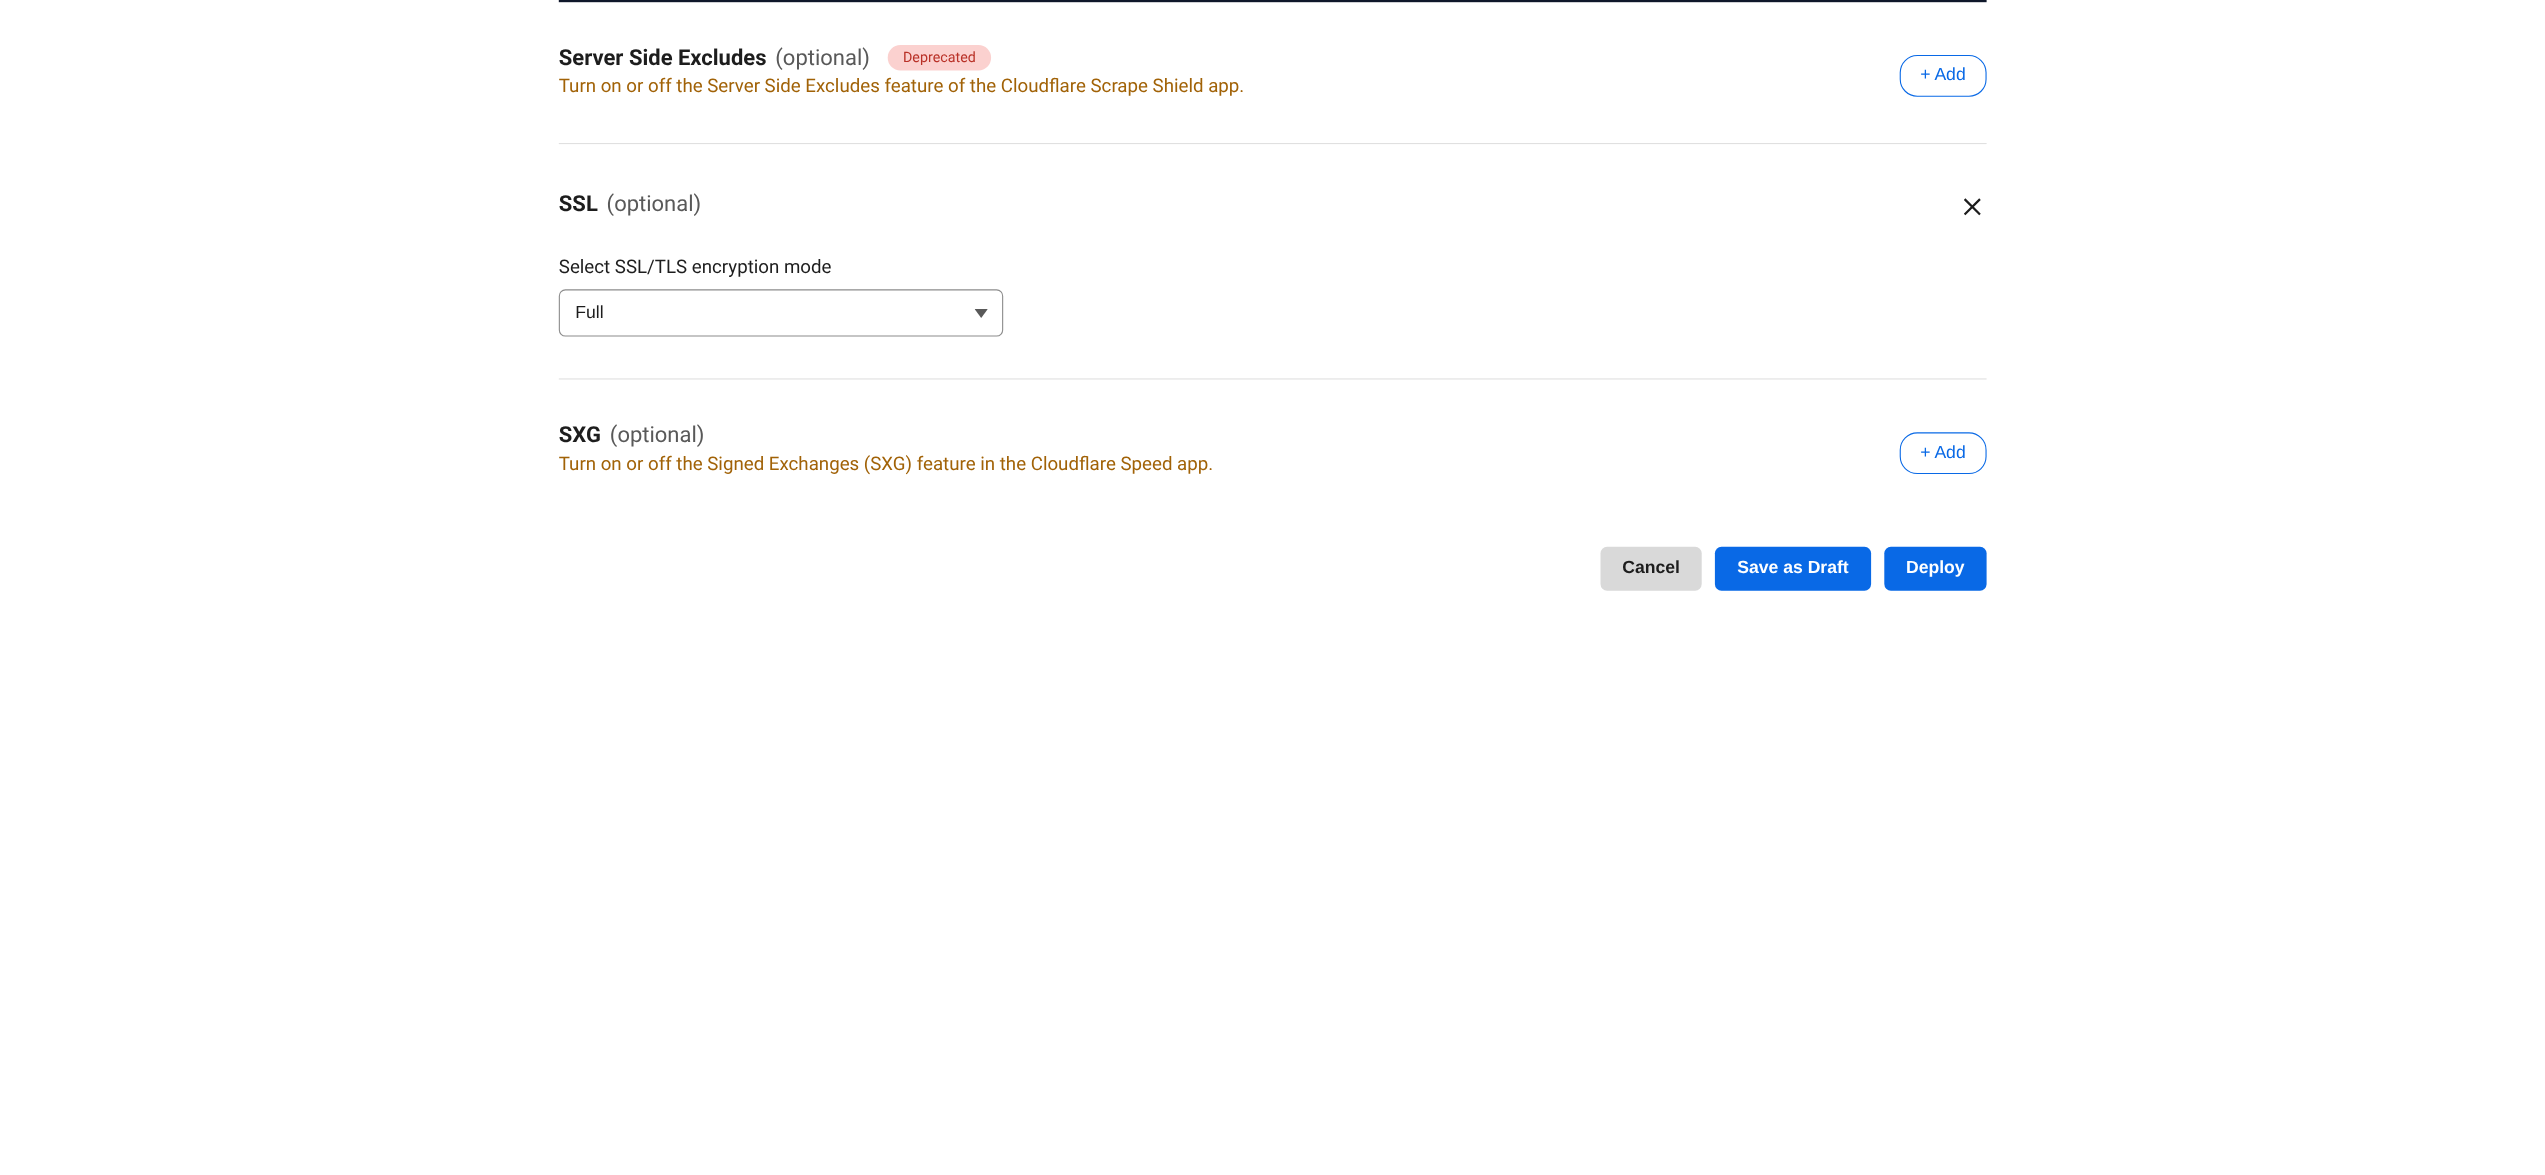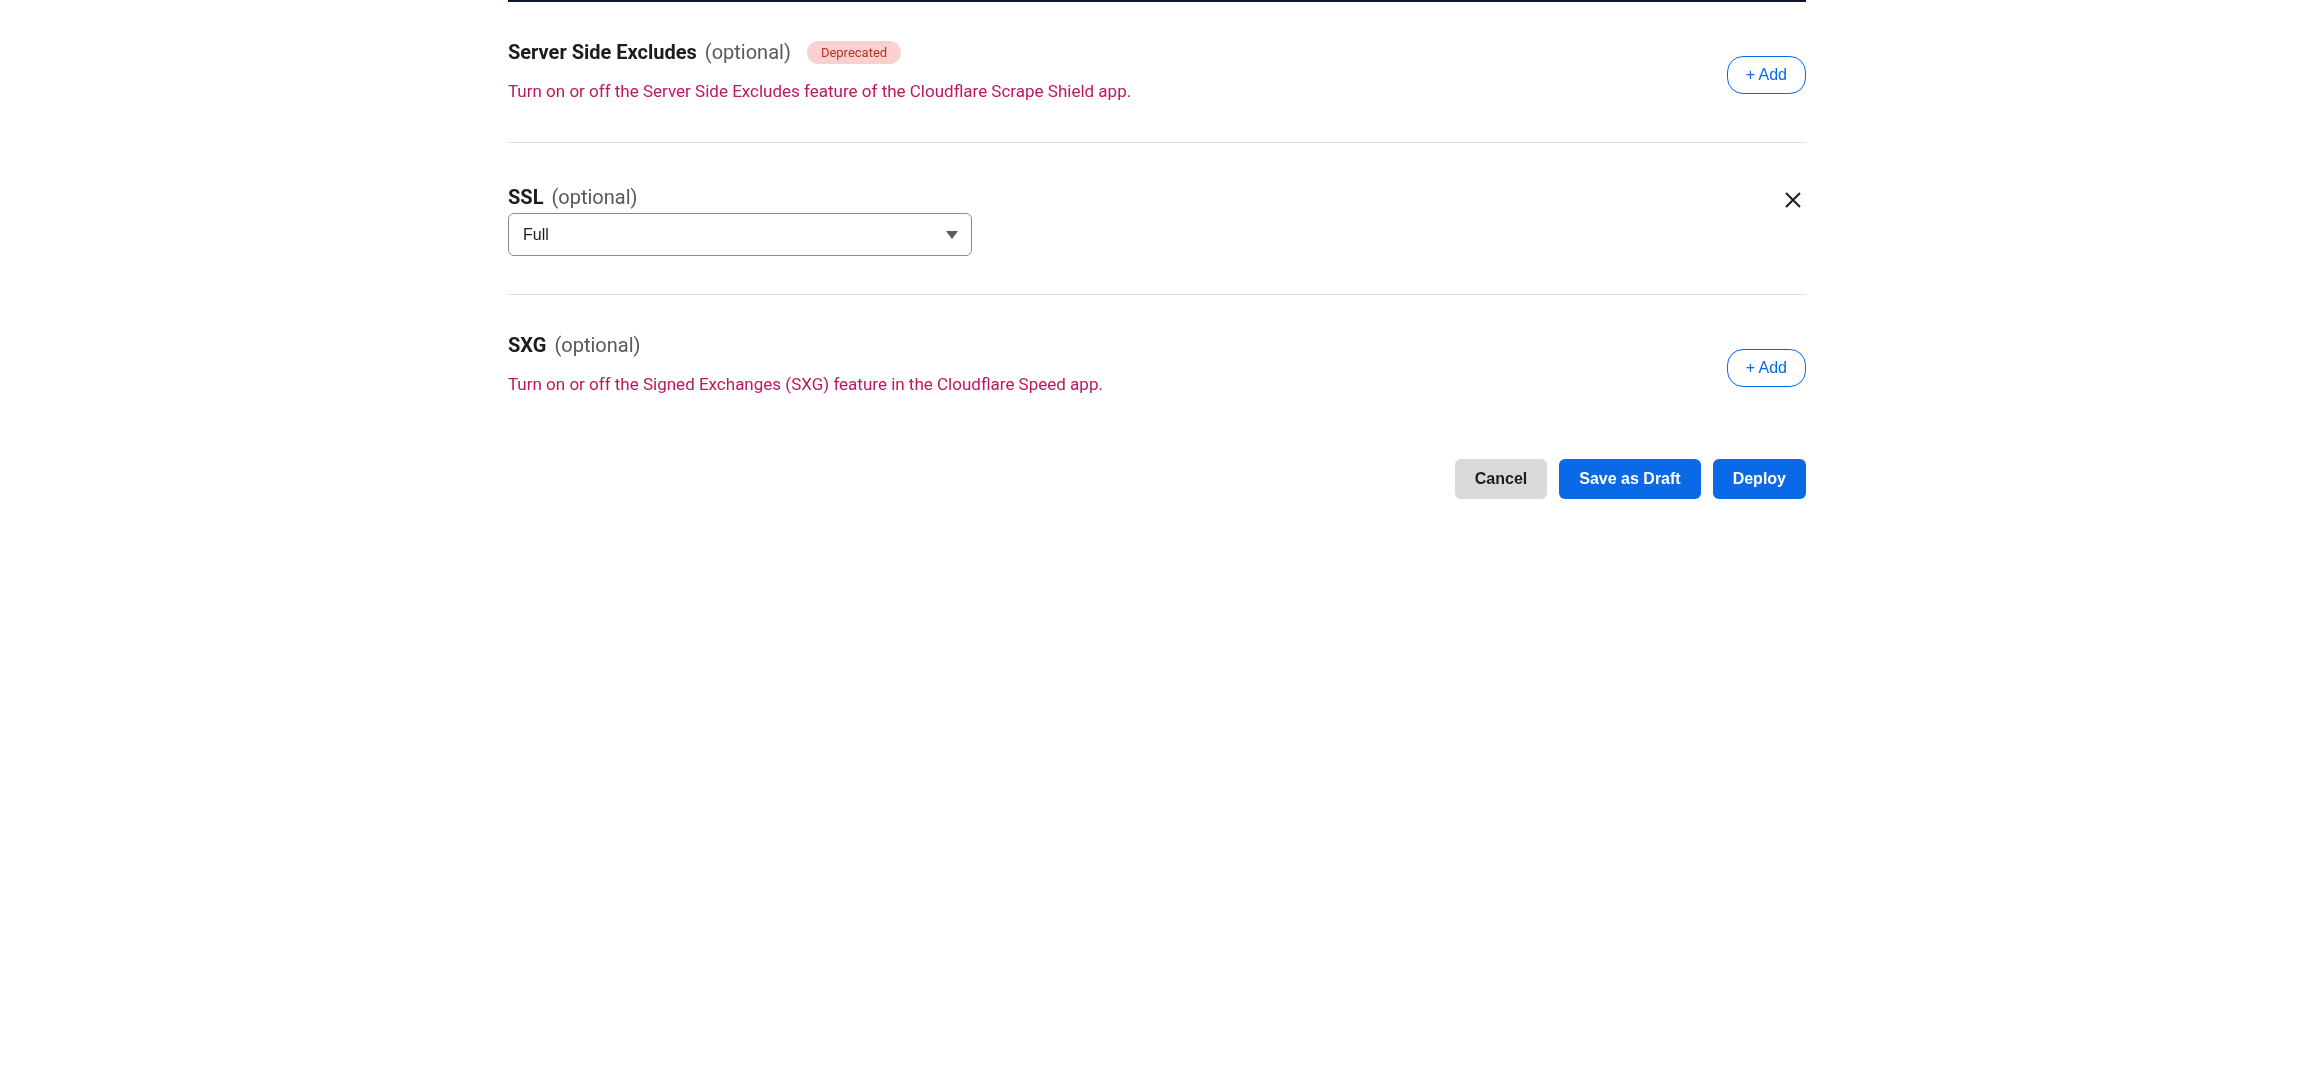--- a/index.html
+++ b/index.html
@@ -52,23 +52,23 @@
       display: inline-block;
       background: #fbd1cf;
       color: #b93127;
       border-radius: 18px;
       padding: 4px 14px;
       font-size: 13px;
       font-weight: 400;
       margin-left: 8px;
     }
     .section-description {
-      color: #be185d;
+      color: #a16207;
       font-size: 17px;
-      margin-top: 16px;
+      margin-top: 4px;
       line-height: 1.4;
     }
     .add-button {
       border: 1px solid #0969e6;
       color: #0969e6;
       background: #fff;
       border-radius: 16px;
       padding: 9px 18px;
       font-size: 16px;
       font-weight: 400;
@@ -93,21 +93,21 @@
     }
     .field-label {
       display: block;
       font-size: 17px;
       color: #1d1d1d;
       margin-top: 32px;
       margin-bottom: 10px;
     }
     .select-wrap {
       position: relative;
-      width: 464px;
+      width: 404px;
     }
     .select {
       width: 100%;
       appearance: none;
       -webkit-appearance: none;
       -moz-appearance: none;
       border: 1px solid #8c8c8c;
       border-radius: 6px;
       padding: 12px 40px 12px 14px;
       font-size: 16px;
@@ -185,20 +185,21 @@
         </div>
       </div>
       <div class="right-col">
         <span class="close-icon">
           <svg viewBox="0 0 18 18" fill="none">
               <path d="M2 2 L16 16 M16 2 L2 16"></path>
             </svg>
         </span>
       </div>
     </div>
+    <label class="field-label">Select SSL/TLS encryption mode</label>
     <div class="select-wrap">
       <select class="select">
         <option>Full</option>
       </select>
       <span class="select-caret">
         <svg viewBox="0 0 12 8">
             <path d="M0 0 L12 0 L6 8 Z"></path>
           </svg>
       </span>
     </div>

